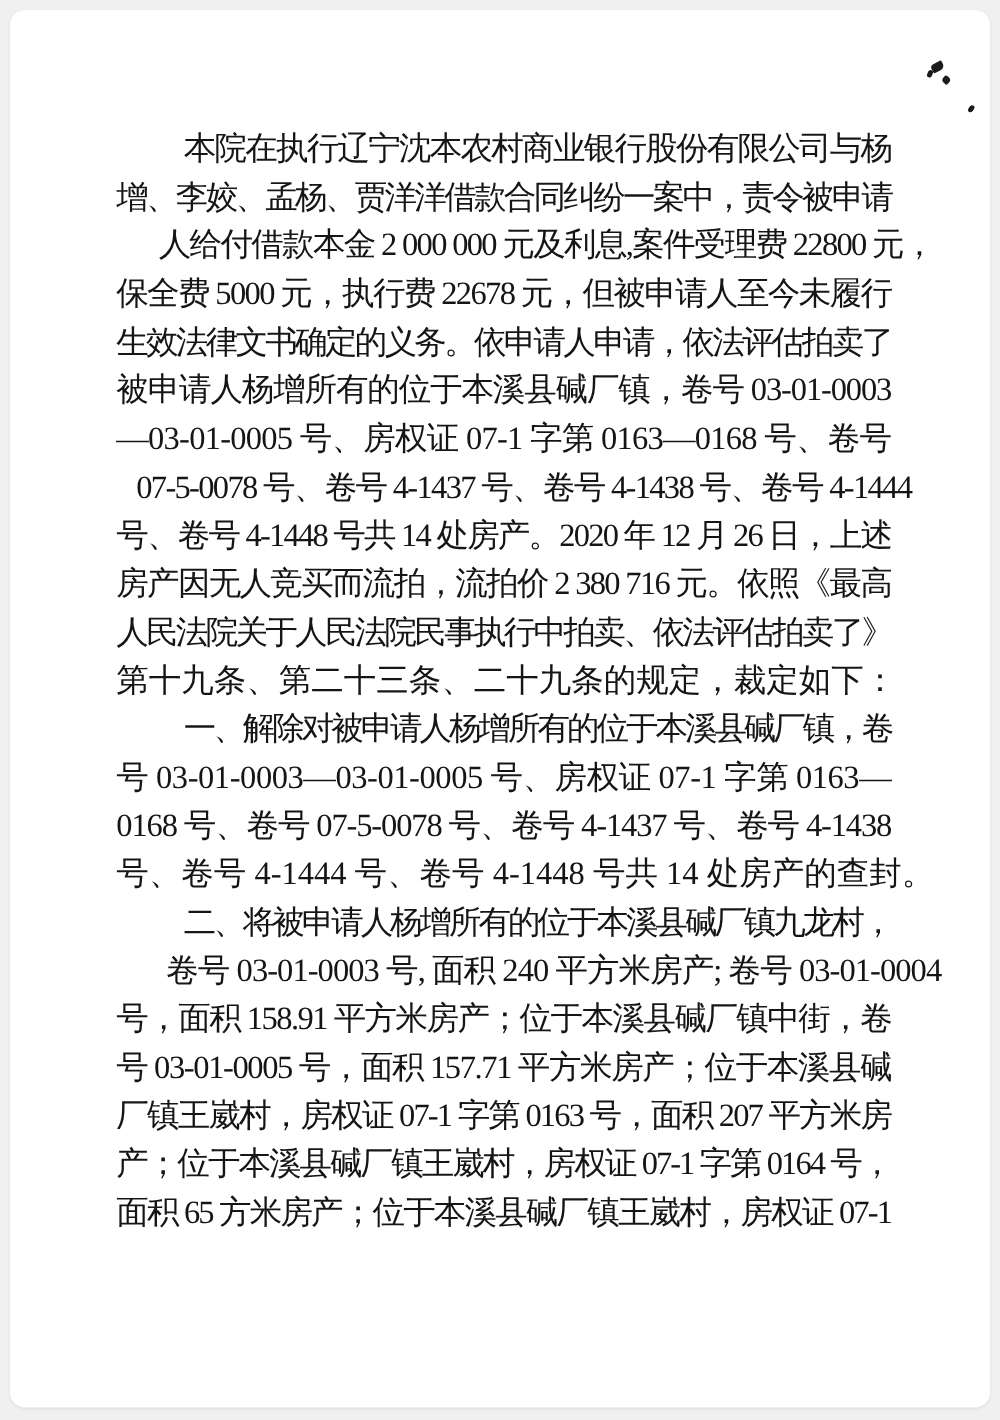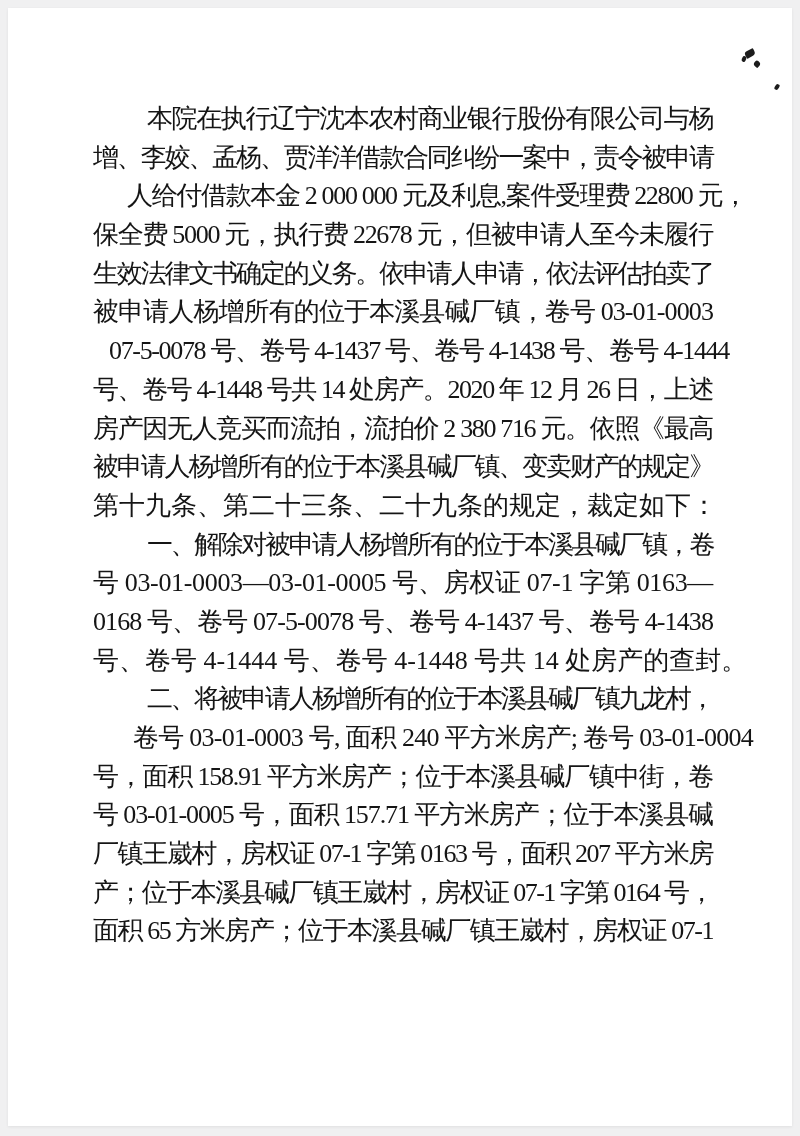--- a/index.html
+++ b/index.html
@@ -10,21 +10,21 @@
     background: #f0f0f1;
     position: relative;
     overflow: hidden;
     font-family: "Liberation Serif", "DejaVu Serif", serif;
   }
   .page {
     position: absolute;
     left: 8px; top: 8px;
     width: 784px; height: 1118px;
     background: #ffffff;
-    border-radius: 0;
+    border-radius: 12px;
     box-shadow: 0 1px 3px rgba(0,0,0,0.07);
   }
   .text-block {
     position: absolute;
     left: 85px; top: 92px;
     width: 620px;
   }
   .line {
     height: 38.7px;
     line-height: 38.7px;
@@ -49,24 +49,25 @@
 <body style="background: rgb(240, 240, 241);">
 
 <div class="page" style="background: rgb(255, 255, 255);">
   <div class="text-block">
       <div class="line indent" style="color: rgb(21, 21, 21); letter-spacing: -1.3913px;"><span>本院在执行辽宁沈本农村商业银行股份有限公司与杨</span></div>
       <div class="line" style="color: rgb(21, 21, 21); letter-spacing: -2.15385px;"><span>增、李姣、孟杨、贾洋洋借款合同纠纷一案中，责令被申请</span></div>
       <div class="line" style="color: rgb(21, 21, 21); letter-spacing: -1.33784px; margin-left: 34px;"><span>人给付借款本金 2 000 000 元及利息,案件受理费 22800 元，</span></div>
       <div class="line" style="color: rgb(21, 21, 21); letter-spacing: -1.30303px;"><span>保全费 5000 元，执行费 22678 元，但被申请人至今未履行</span></div>
       <div class="line" style="color: rgb(21, 21, 21); letter-spacing: -2.15385px;"><span>生效法律文书确定的义务。依申请人申请，依法评估拍卖了</span></div>
       <div class="line" style="color: rgb(21, 21, 21); letter-spacing: -0.897681px;"><span>被申请人杨增所有的位于本溪县碱厂镇，卷号 03-01-0003</span></div>
+      <div class="line" style="color: rgb(21, 21, 21); letter-spacing: -0.587109px;"><span>—03-01-0005 号、房权证 07-1 字第 0163—0168 号、卷号</span></div>
       <div class="line" style="color: rgb(21, 21, 21); letter-spacing: -1.33993px; margin-left: 16px;"><span>07-5-0078 号、卷号 4-1437 号、卷号 4-1438 号、卷号 4-1444</span></div>
       <div class="line" style="color: rgb(21, 21, 21); letter-spacing: -1.41883px;"><span>号、卷号 4-1448 号共 14 处房产。2020 年 12 月 26 日，上述</span></div>
       <div class="line" style="color: rgb(21, 21, 21); letter-spacing: -1.34375px;"><span>房产因无人竞买而流拍，流拍价 2 380 716 元。依照《最高</span></div>
-      <div class="line" style="color: rgb(21, 21, 21); letter-spacing: -2.15385px;"><span>被申请人杨增所有的位于本溪县碱厂镇、变卖财产的规定》</span></div>
+      <div class="line" style="color: rgb(21, 21, 21); letter-spacing: -2.15385px;"><span>人民法院关于人民法院民事执行中拍卖、依法评估拍卖了》</span></div>
       <div class="line" style="color: rgb(21, 21, 21);"><span>第十九条、第二十三条、二十九条的规定，裁定如下：</span></div>
       <div class="line indent" style="color: rgb(21, 21, 21); letter-spacing: -2.41667px;"><span>一、解除对被申请人杨增所有的位于本溪县碱厂镇，卷</span></div>
       <div class="line" style="color: rgb(21, 21, 21); letter-spacing: -0.344113px;"><span>号 03-01-0003—03-01-0005 号、房权证 07-1 字第 0163—</span></div>
       <div class="line" style="color: rgb(21, 21, 21); letter-spacing: -0.898619px;"><span>0168 号、卷号 07-5-0078 号、卷号 4-1437 号、卷号 4-1438</span></div>
       <div class="line" style="color: rgb(21, 21, 21);"><span>号、卷号 4-1444 号、卷号 4-1448 号共 14 处房产的查封。</span></div>
       <div class="line indent" style="color: rgb(21, 21, 21); letter-spacing: -2.41667px;"><span>二、将被申请人杨增所有的位于本溪县碱厂镇九龙村，</span></div>
       <div class="line" style="color: rgb(21, 21, 21); letter-spacing: -0.746804px; margin-left: 40px;"><span>卷号 03-01-0003 号, 面积 240 平方米房产; 卷号 03-01-0004</span></div>
       <div class="line" style="color: rgb(21, 21, 21); letter-spacing: -1.21667px;"><span>号，面积 158.91 平方米房产；位于本溪县碱厂镇中街，卷</span></div>
       <div class="line" style="color: rgb(21, 21, 21); letter-spacing: -1.10346px;"><span>号 03-01-0005 号，面积 157.71 平方米房产；位于本溪县碱</span></div>
       <div class="line" style="color: rgb(21, 21, 21); letter-spacing: -1.43533px;"><span>厂镇王崴村，房权证 07-1 字第 0163 号，面积 207 平方米房</span></div>

